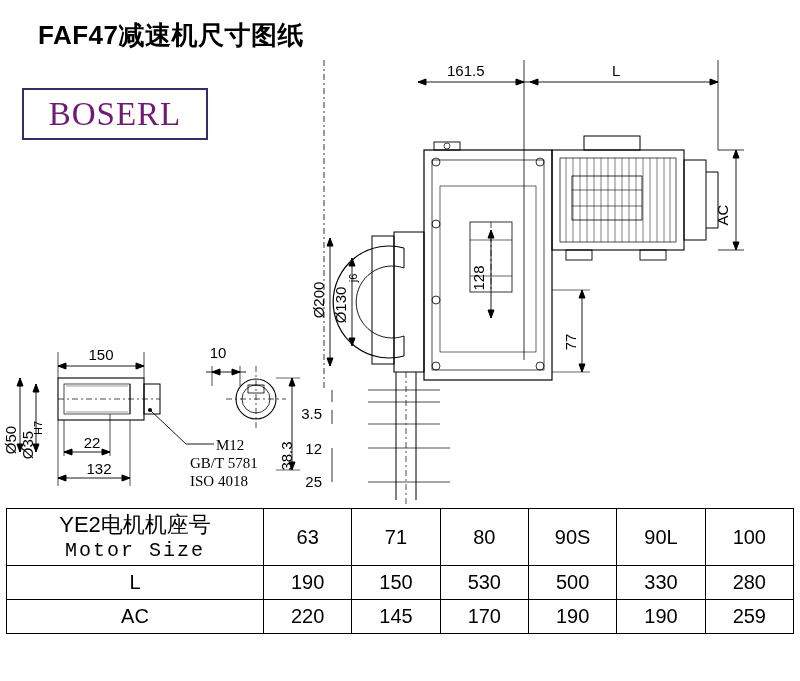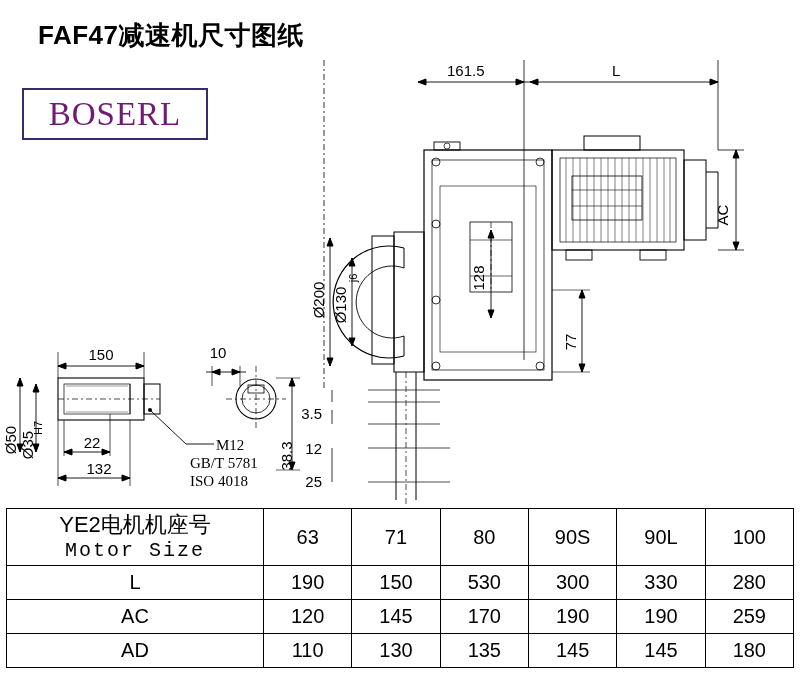--- a/index.html
+++ b/index.html
@@ -322,38 +322,29 @@
         <td class="motor-head">80</td>
         <td class="motor-head">90S</td>
         <td class="motor-head">90L</td>
         <td class="motor-head">100</td>
       </tr>
       <tr>
         <td class="label-col">L</td>
         <td>190</td>
         <td>150</td>
         <td>530</td>
-        <td>300</td>
+        <td>500</td>
         <td>330</td>
         <td>280</td>
       </tr>
       <tr>
         <td class="label-col">AC</td>
-        <td>120</td>
+        <td>220</td>
         <td>145</td>
         <td>170</td>
         <td>190</td>
         <td>190</td>
         <td>259</td>
       </tr>
-      <tr>
-        <td class="label-col">AD</td>
-        <td>110</td>
-        <td>130</td>
-        <td>135</td>
-        <td>145</td>
-        <td>145</td>
-        <td>180</td>
-      </tr>
     </tbody>
   </table>
 
 </div>
 
 </body></html>

